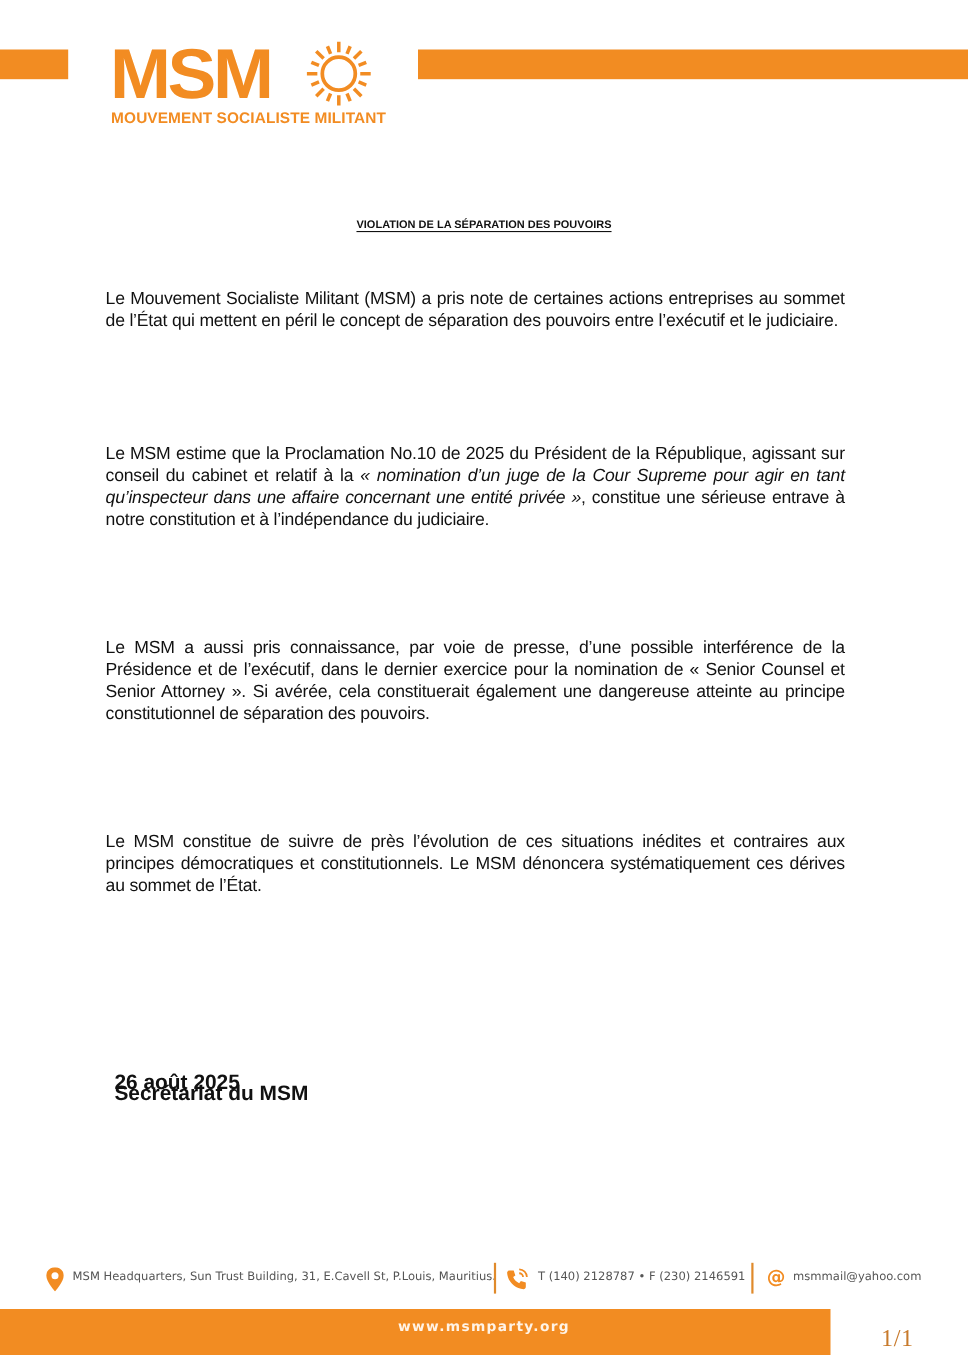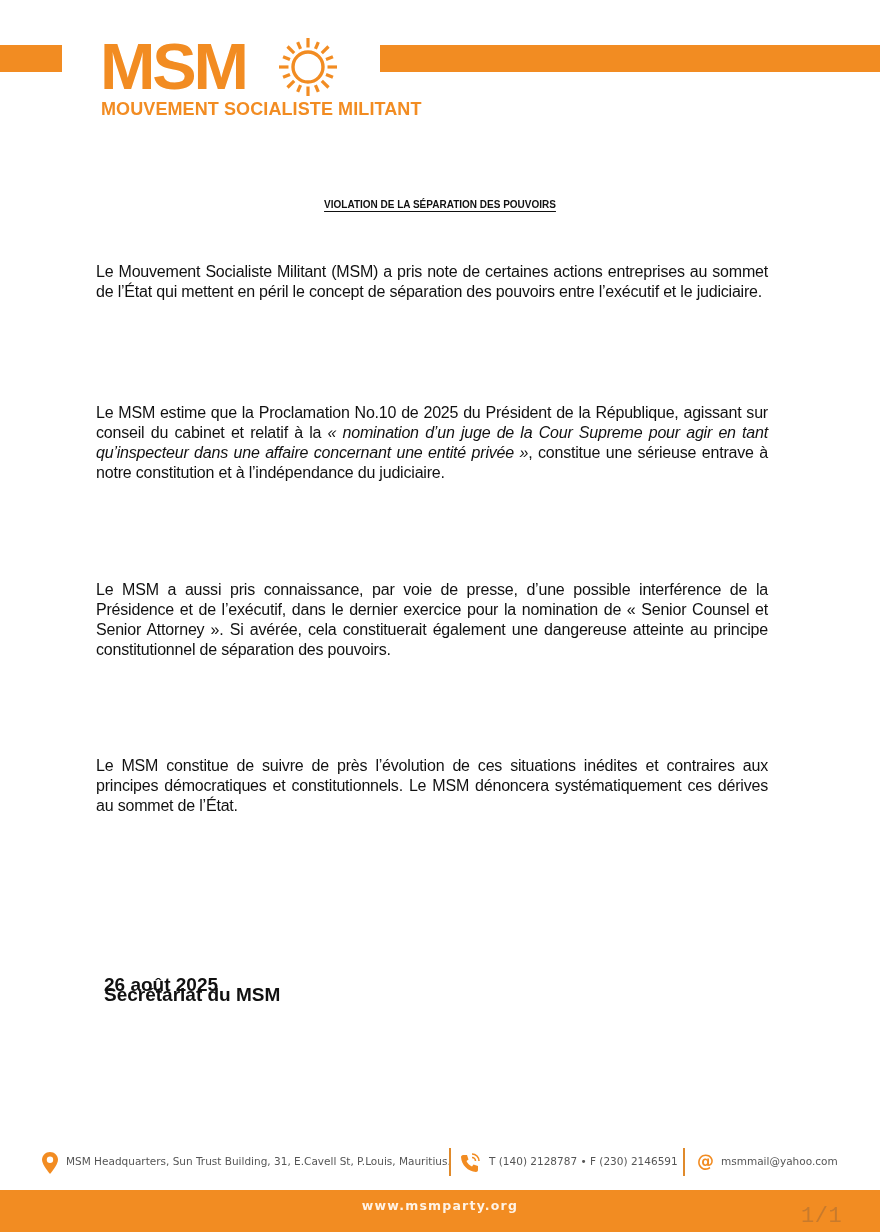--- a/index.html
+++ b/index.html
@@ -2,21 +2,21 @@
 <html><head>
 <meta charset="utf-8">
 <style>
   html, body { margin: 0; padding: 0; background: #ffffff; }
   body { width: 880px; height: 1232px; position: relative; overflow: hidden; font-family: "Liberation Sans", sans-serif; color: #111; }
   .bar-left { position: absolute; left: 0; top: 45px; width: 62px; height: 27px; background: #f28c22; }
   .bar-right { position: absolute; left: 380px; top: 45px; width: 500px; height: 27px; background: #f28c22; }
   .logo { position: absolute; left: 100px; top: 36px; width: 250px; height: 82px; }
   .logo-word { position: absolute; left: 0; top: 0; font-family: "Liberation Sans", sans-serif; font-weight: 900; font-size: 64px; line-height: 62px; color: #f28c22; letter-spacing: -3px; transform: scaleX(1.04); transform-origin: left top; }
   .logo-sun { position: absolute; left: 177px; top: 0; width: 62px; height: 62px; }
-  .logo-sub { position: absolute; left: 1px; top: 63px; font-family: "Liberation Sans", sans-serif; font-weight: 700; font-size: 18px; color: #f28c22; letter-spacing: 0.1px; white-space: nowrap; }
+  .logo-sub { position: absolute; left: 1px; top: 63px; font-family: "Liberation Sans", sans-serif; font-weight: 700; font-size: 14px; color: #f28c22; letter-spacing: 0.1px; white-space: nowrap; }
   .title { position: absolute; left: 0; width: 880px; top: 199px; text-align: center; font-family: "Liberation Sans", sans-serif; font-weight: 700; font-size: 10px; }
   .title span { text-decoration: underline; text-underline-offset: 3px; }
   .para { position: absolute; left: 96px; width: 672px; font-family: Liberation Sans, sans-serif; font-size: 16px; line-height: 20px; text-align: justify; letter-spacing: -0.2px; }
   .p1 { top: 262px; }
   .p2 { top: 403px; }
   .p3 { top: 580px; }
   .p4 { top: 756px; }
   .it { font-style: italic; }
   .sig { position: absolute; left: 104px; font-family: "Liberation Sans", sans-serif; font-weight: 700; font-size: 19px; }
   .sig1 { top: 974px; }
@@ -25,23 +25,23 @@
   .fi { position: absolute; top: 9px; white-space: nowrap; }
   .pin { position: absolute; left: 42px; top: 6px; width: 16px; height: 22px; }
   .addr { left: 66px; }
   .sep { position: absolute; top: 2px; width: 2px; height: 28px; background: #e08a2b; }
   .sep1 { left: 449px; }
   .sep2 { left: 683px; }
   .phone { position: absolute; left: 459px; top: 6px; width: 22px; height: 22px; }
   .tel { left: 489px; }
   .at { position: absolute; left: 697px; top: 5px; font-weight: 700; font-size: 17px; color: #f28c22; }
   .mail { left: 721px; }
-  .footer-band { position: absolute; left: 0; top: 1190px; width: 880px; height: 42px; background: #f28c22; }
+  .footer-band { position: absolute; left: 0; top: 1190px; width: 755px; height: 42px; background: #f28c22; }
   .url { position: absolute; left: 0; width: 880px; top: 8px; text-align: center; font-family: "DejaVu Sans", sans-serif; font-weight: 700; font-size: 12.5px; color: #fff3e6; letter-spacing: 1.2px; }
-  .pagenum { position: absolute; left: 801px; top: 14px; font-family: Liberation Mono, monospace; font-size: 22px; color: #c87a2c; letter-spacing: 0.5px; font-weight: 300; }
+  .pagenum { position: absolute; left: 801px; top: 14px; font-family: Liberation Serif, serif; font-size: 22px; color: #c87a2c; letter-spacing: 0.5px; font-weight: 300; }
 </style>
 </head>
 <body>
 
 <div class="bar-left"></div>
 <div class="bar-right"></div>
 
 <div class="logo">
   <div class="logo-word">MSM</div>
   <svg class="logo-sun" viewBox="0 0 62 62">

